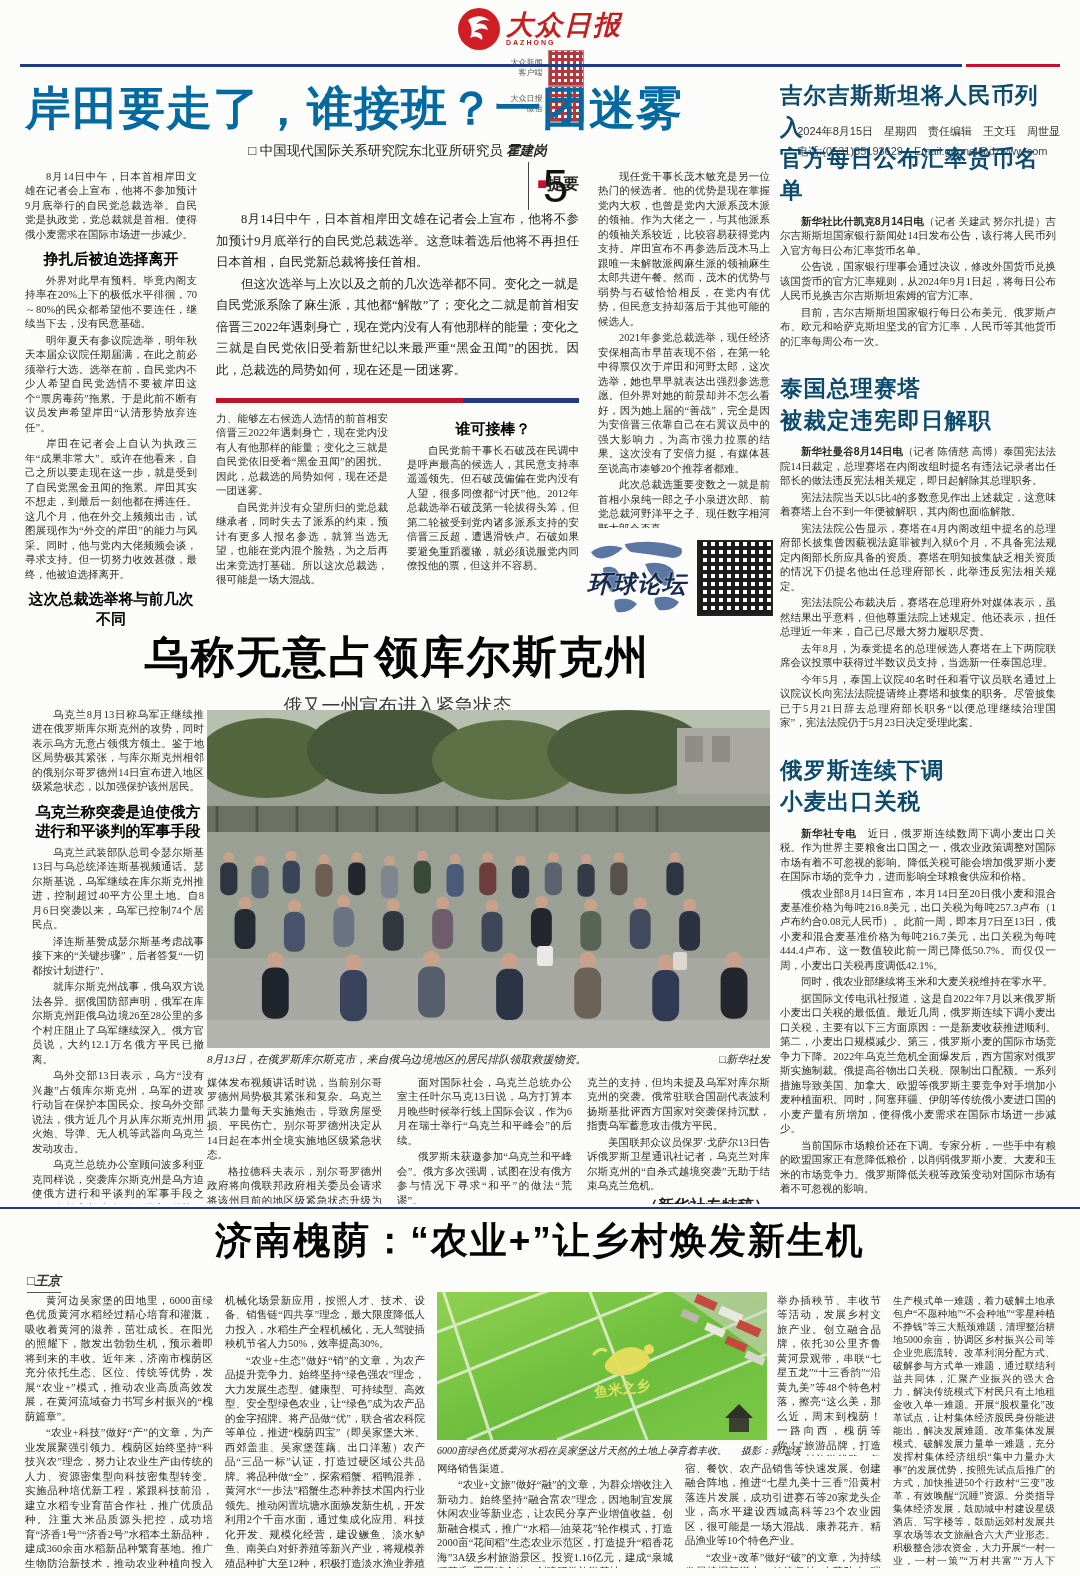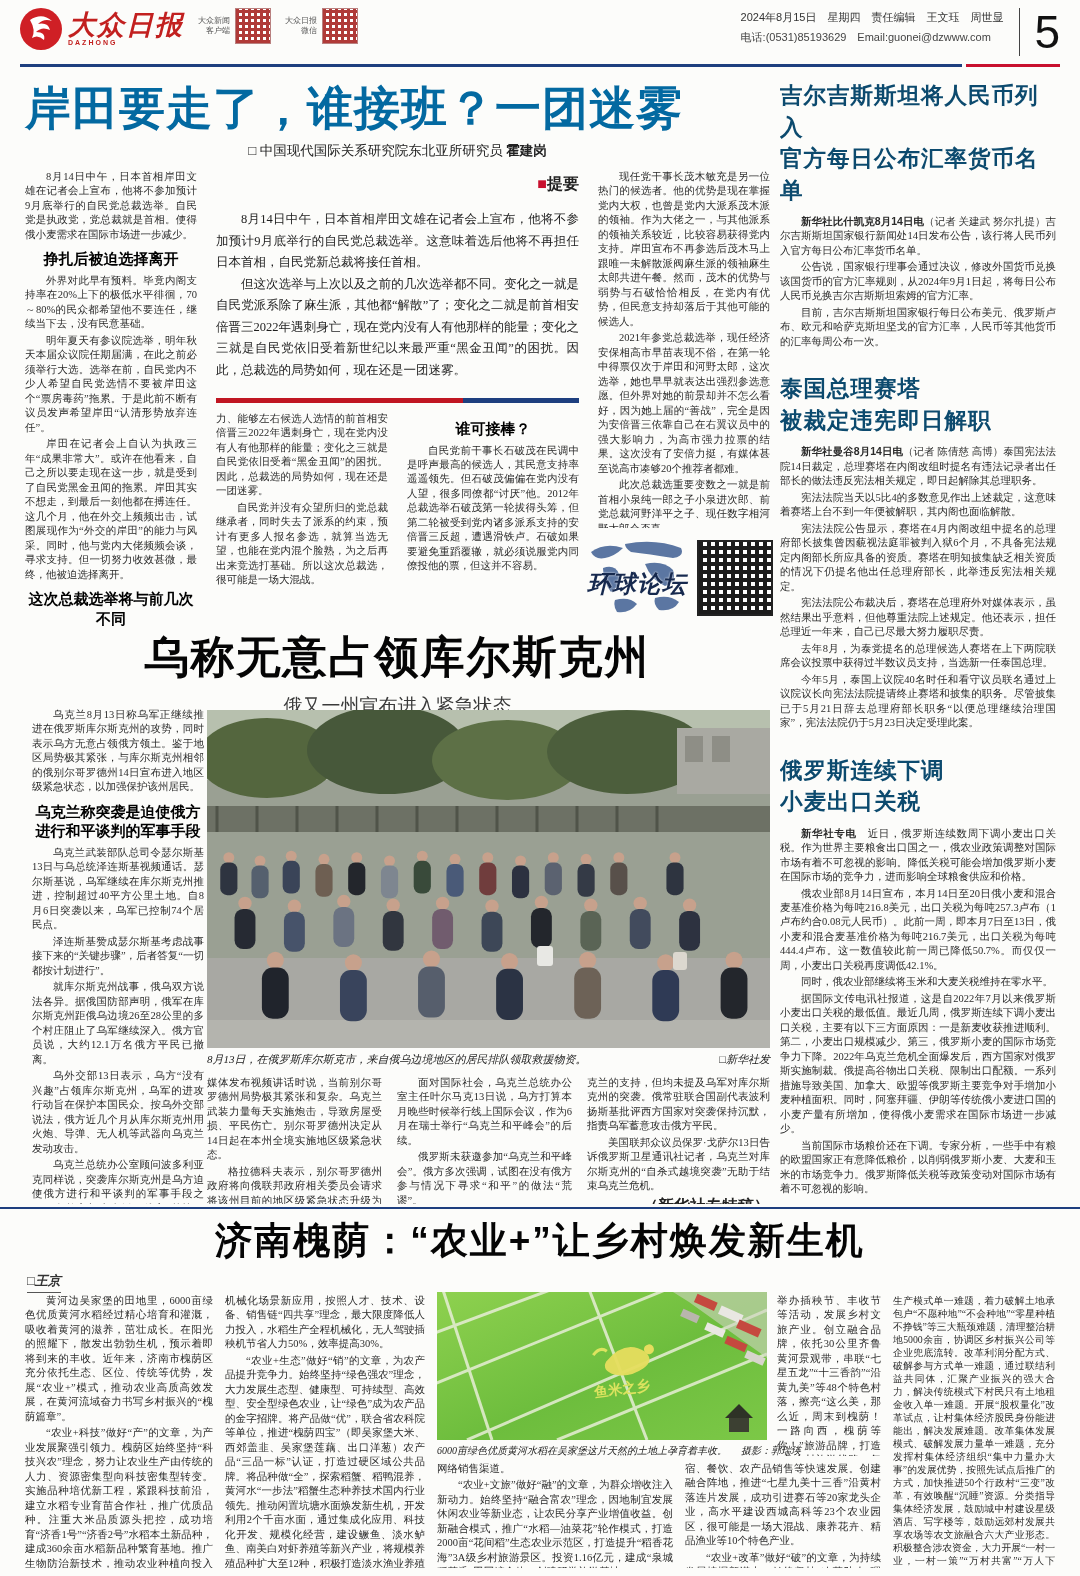--- a/index.html
+++ b/index.html
@@ -1,19 +1,19 @@
 <!DOCTYPE html>
 <html><head>
 <meta charset="utf-8">
 <style>
   html,body{margin:0;padding:0;background:#e8e8e4;}
   .page{position:relative;width:1080px;height:1576px;background:#fcfcfa;margin:0 auto;
         font-family:"Liberation Serif",serif;color:#222;overflow:hidden;}
   
-  .masthead{position:absolute;top:8px;left:20px;right:20px;height:54px;display:flex;align-items:flex-start;}
+  .masthead{position:absolute;top:8px;left:20px;right:20px;height:54px;display:flex;align-items:center;flex-direction:column;}
   .brand{display:flex;align-items:center;gap:6px;}
   .brand-mark{width:42px;height:42px;border-radius:50%;background:#cf1f25;position:relative;flex:0 0 auto;}
   .brand-mark svg{position:absolute;inset:0;}
   .brand-name{font-family:"Liberation Serif",serif;font-weight:bold;font-style:italic;
               font-size:27px;color:#c2201f;letter-spacing:2px;line-height:1;}
   .brand-en{font-size:7px;color:#c2201f;letter-spacing:2px;font-family:"Liberation Sans",sans-serif;font-weight:bold;}
   .qr-group{display:flex;align-items:center;gap:5px;margin-left:14px;}
   .qr-label{font-size:8px;line-height:1.25;color:#555;text-align:right;font-family:"Liberation Sans",sans-serif;}
   .qr{width:34px;height:34px;border:1px solid #b9807f;background:
       repeating-linear-gradient(0deg,#b03a38 0 3px,rgba(255,255,255,0) 3px 6px),
@@ -35,21 +35,21 @@
   .col{position:absolute;overflow:hidden;}
   .inhead{font-family:"Liberation Sans",sans-serif;font-weight:bold;font-size:15px;text-align:center;
           margin:7px 0 5px;color:#000;line-height:1.3;}
   .lead{font-weight:bold;font-family:"Liberation Sans",sans-serif;}
   .note{color:#333;}
   
   .kishida{position:absolute;left:25px;top:78px;width:745px;height:548px;}
   .kishida h1{margin:0;font-family:"Liberation Sans",sans-serif;font-weight:900;font-size:46px;
               letter-spacing:1px;text-align:left;color:#0369a1;}
   .byline{position:absolute;top:64px;left:0;width:100%;text-align:center;font-size:13.5px;color:#222;}
-  .byline .auth{font-weight:bold;}
+  .byline .auth{font-weight:bold;font-style:italic;}
   .summary{position:absolute;left:191px;top:96px;width:363px;height:216px;overflow:hidden;}
   .summary-label{text-align:right;font-family:"Liberation Sans",sans-serif;font-weight:bold;font-size:16px;margin-bottom:14px;}
   .summary-label .sq{color:#c8102e;}
   .summary p{font-size:12.5px;line-height:1.72;text-indent:2em;text-align:justify;margin:0;color:#1d1d1d;}
   .two-tone{position:absolute;left:191px;top:320px;width:363px;height:5px;
             background:linear-gradient(90deg,#c01622 0 68%,#1e3f7f 68% 100%);}
   .forum{position:absolute;left:560px;top:456px;width:190px;height:88px;display:flex;align-items:center;gap:6px;}
   .forum-map{position:relative;width:106px;height:80px;}
   .forum-title{position:absolute;left:2px;top:30px;font-family:"Liberation Sans",sans-serif;font-weight:900;
                font-size:24px;color:#16294e;letter-spacing:1px;font-style:italic;text-shadow:0 0 2px #fff;}

